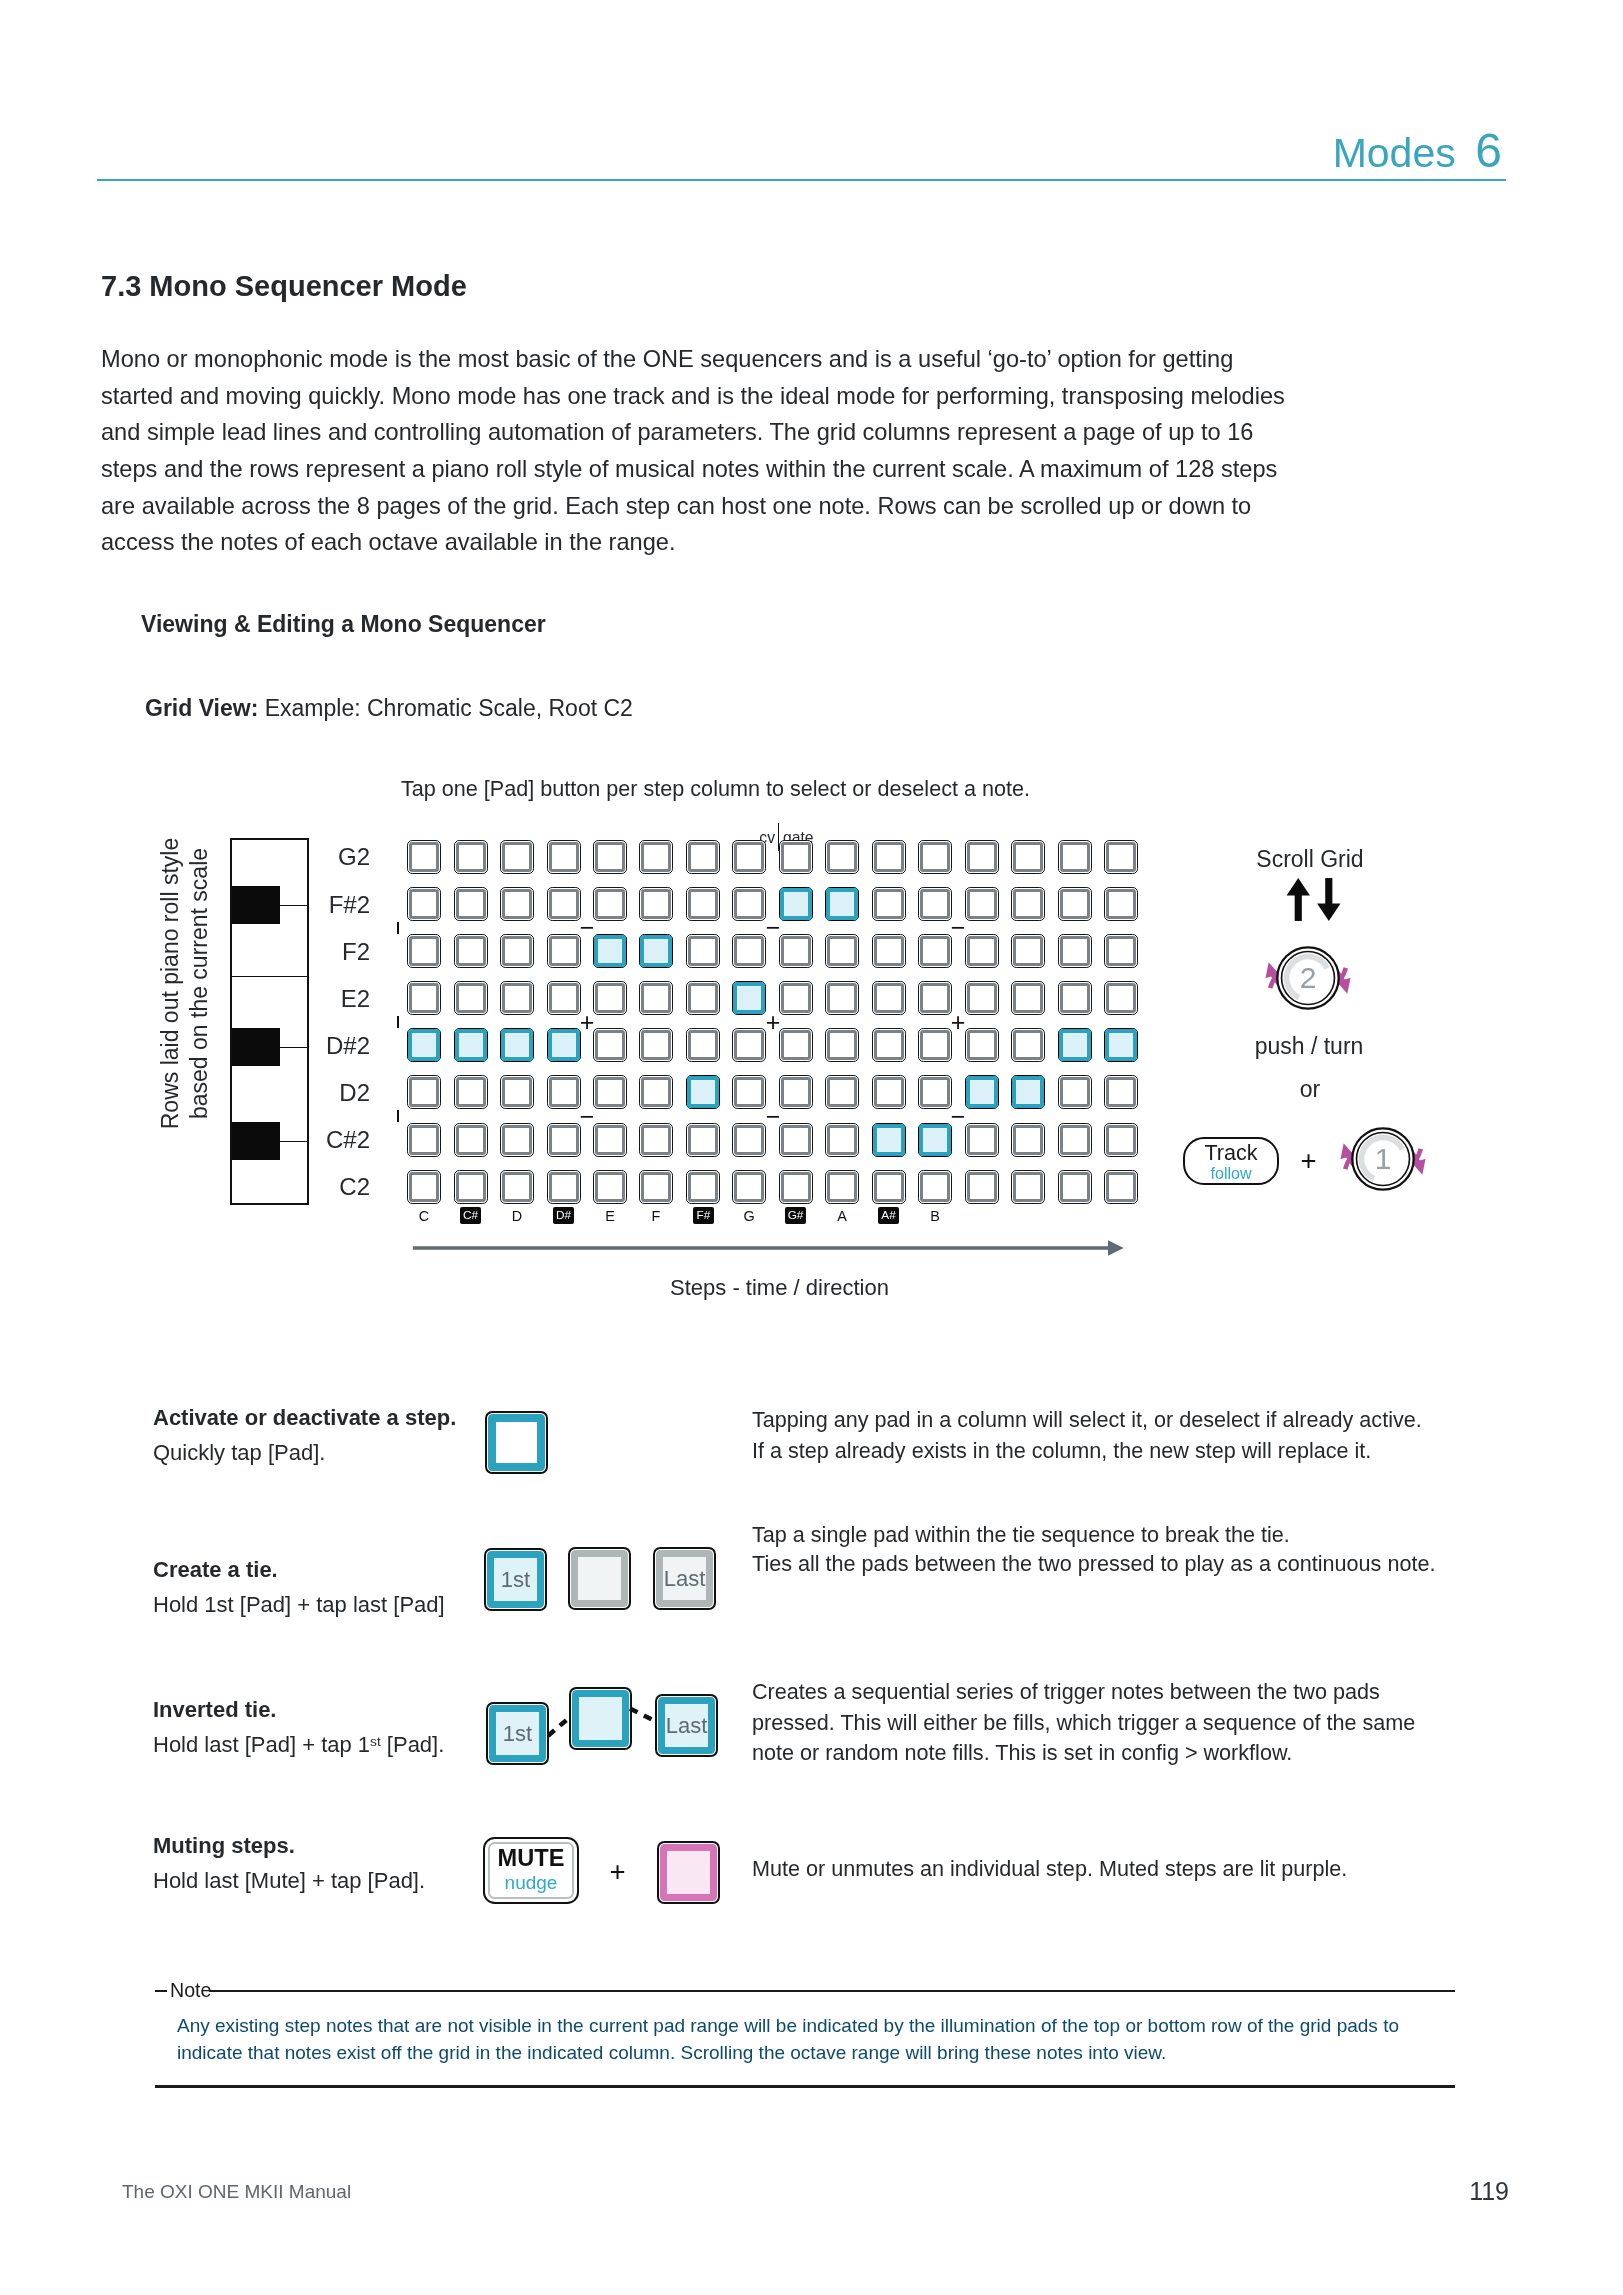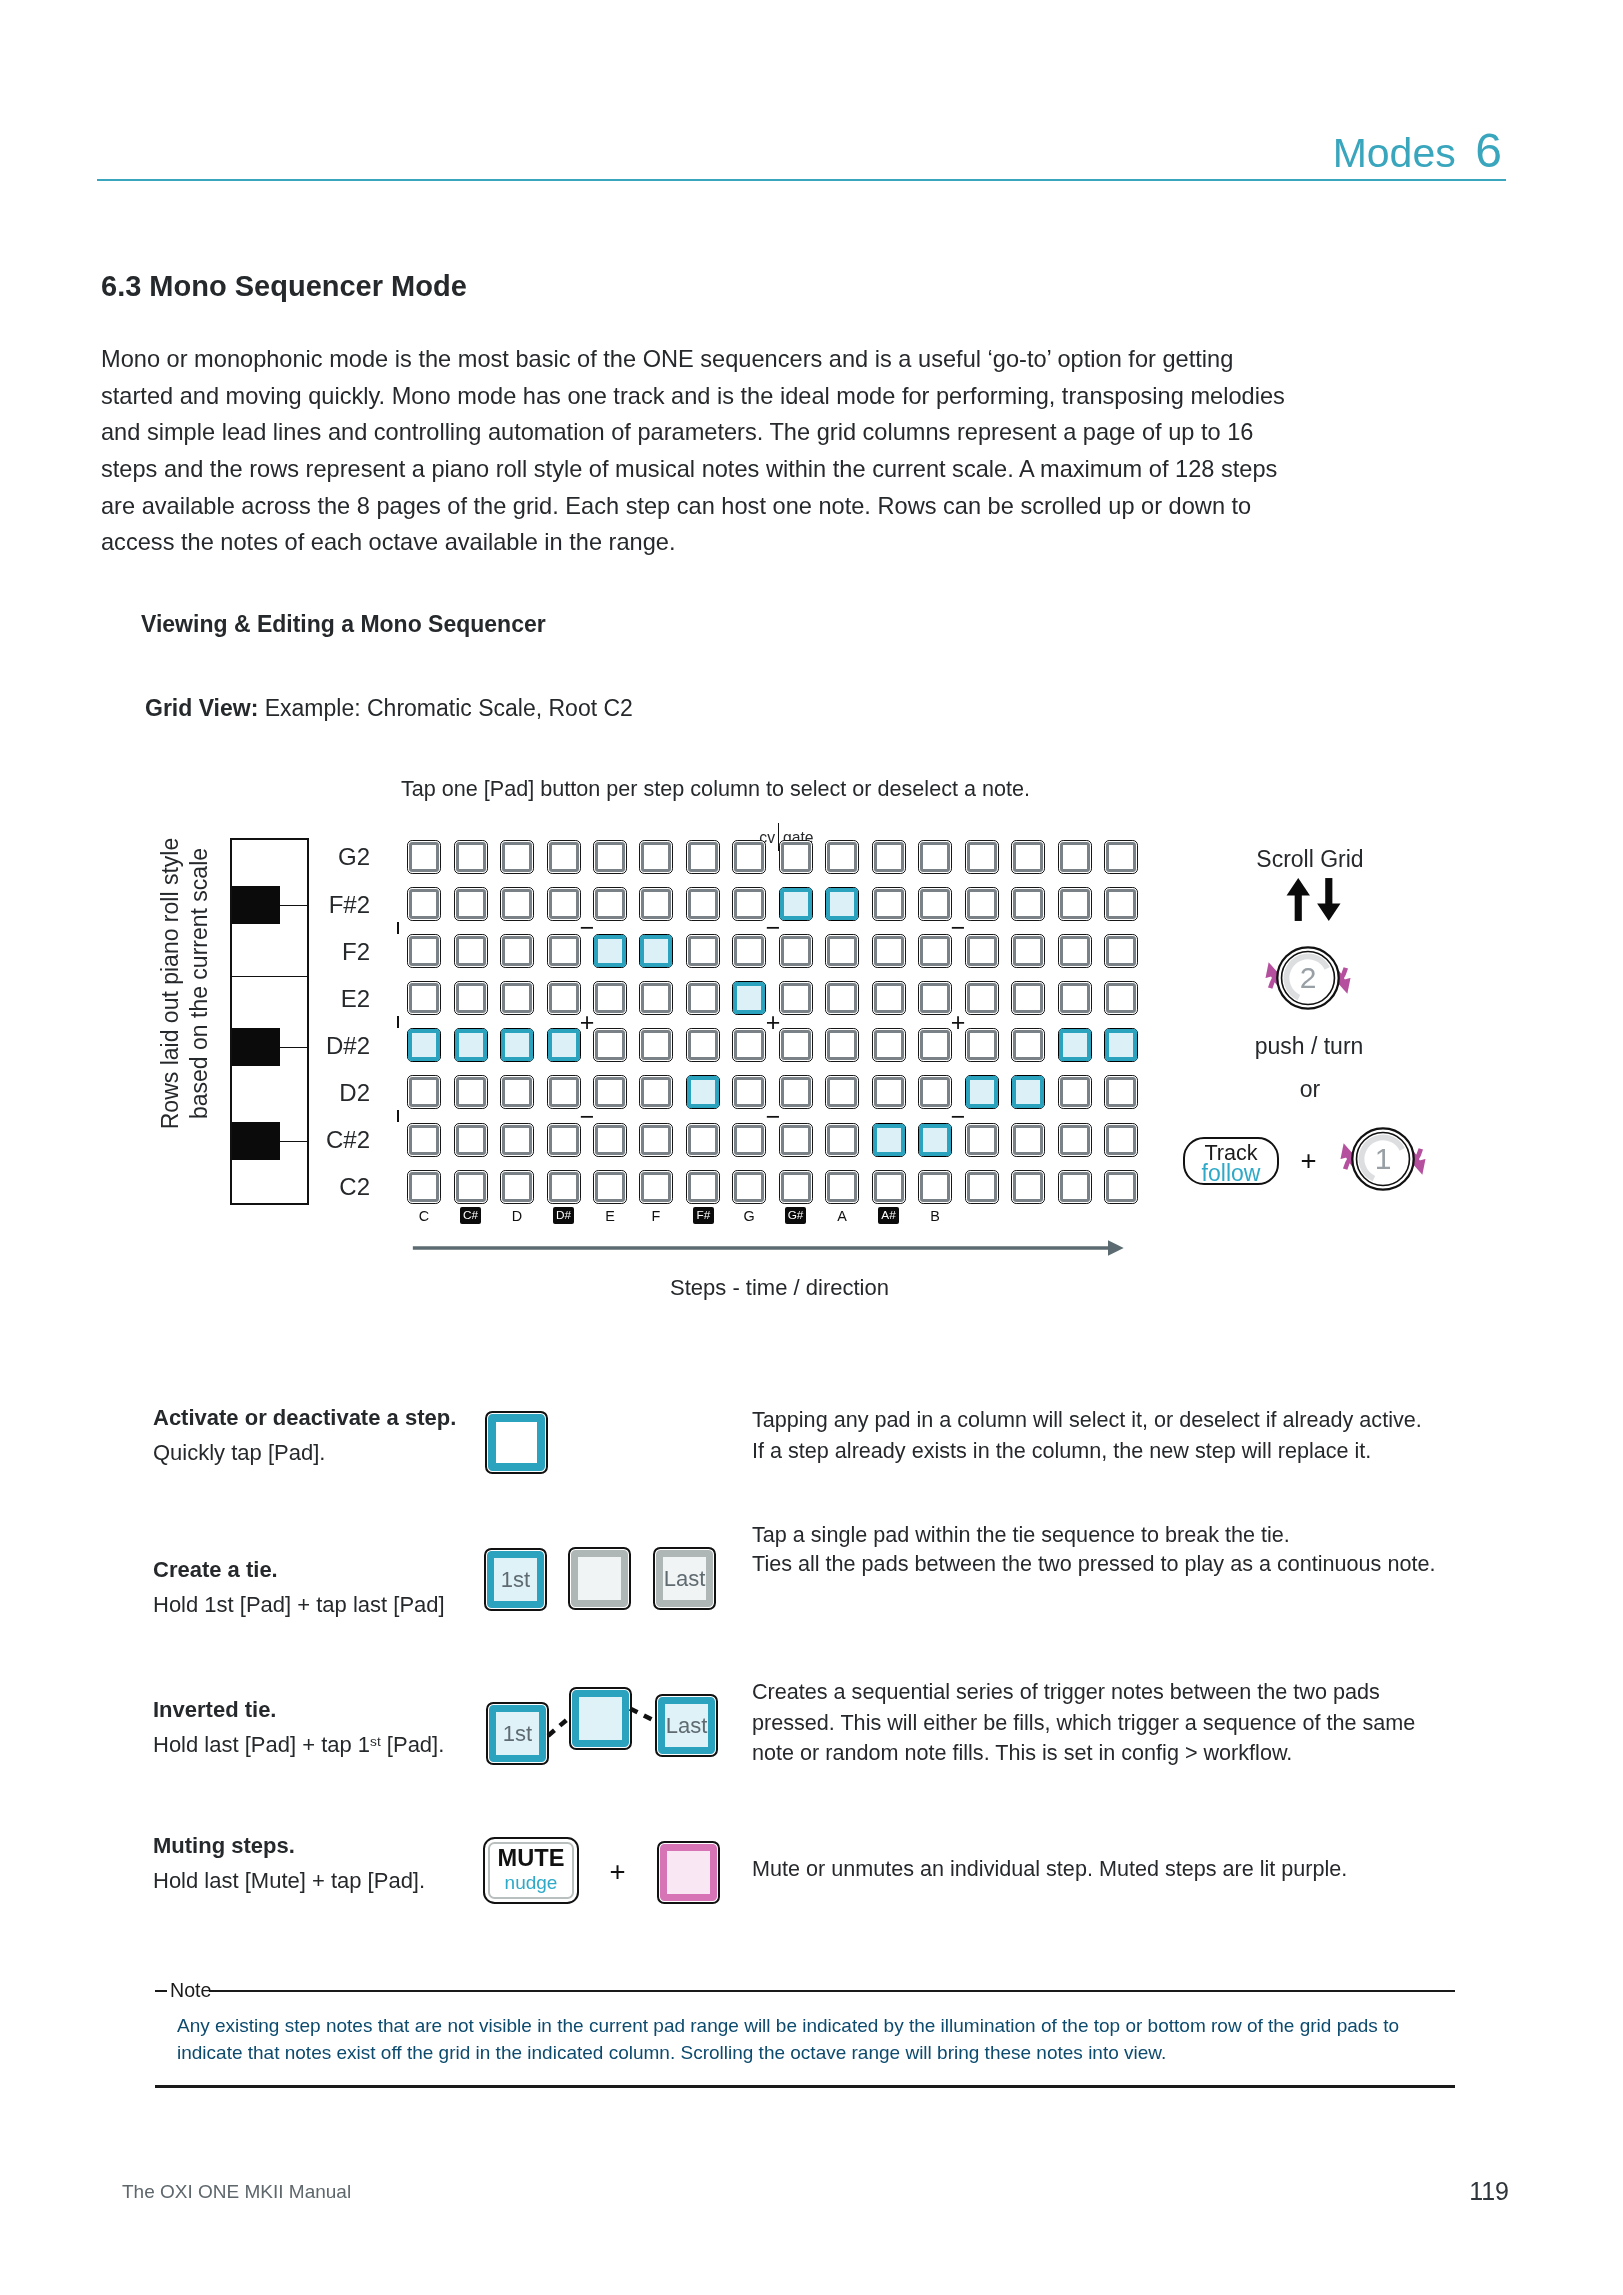--- a/index.html
+++ b/index.html
@@ -52,21 +52,21 @@
   #steps-axis-label{left:583px;top:1275px;width:393px;text-align:center;font-size:22px;}
   #pattern-caption{left:385px;top:1333px;font-size:21.6px;}
 
   
   #scroll-grid-title{left:1212px;top:846px;width:196px;text-align:center;font-size:23px;}
   #push-turn{left:1211px;top:1033px;width:196px;text-align:center;font-size:23px;}
   #or-label{left:1212px;top:1076px;width:196px;text-align:center;font-size:23px;}
   #track-btn{left:1183px;top:1137px;width:96px;height:48px;border:2.6px solid #111;border-radius:21px;
      background:#fff;box-sizing:border-box;text-align:center;}
   #track-btn .t1{font-size:21.6px;line-height:25px;margin-top:1.3px;color:#1c1c1c;}
-  #track-btn .t2{font-size:23px;line-height:17px;}
+  #track-btn .t2{font-size:16px;line-height:17px;}
   .plus-sign{position:absolute;width:39px;text-align:center;font-size:27.5px;color:#111;}
   .enc-num{font-size:46px;fill:#98A0A6;}
 
   
   .ins-title{position:absolute;left:153px;font-size:22px;font-weight:bold;}
   .ins-sub{position:absolute;left:153px;font-size:22px;}
   .ins-desc{position:absolute;left:752px;font-size:21.6px;}
   .sup{font-size:13.7px;vertical-align:6.5px;}
 
   .icon-pad{position:absolute;width:63px;height:63px;border:2px solid #111;border-radius:7.2px;
@@ -98,21 +98,21 @@
 <body>
 
 <div id="page">
 
   <div class="abs teal-text" id="chapter">
     <span class="chap-name">Modes</span>
     <span class="chap-num">6</span>
   </div>
   <div class="abs" id="header-rule"></div>
 
-  <div class="abs" id="section-title">6.3 Mono Sequencer Mode</div>
+  <div class="abs" id="section-title">7.3 Mono Sequencer Mode</div>
   <div id="intro">
       <div class="abs intro-line" style="top: 345px;">Mono or monophonic mode is the most basic of the ONE sequencers and is a useful ‘go-to’ option for getting</div>
       <div class="abs intro-line" style="top: 382px;">started and moving quickly. Mono mode has one track and is the ideal mode for performing, transposing melodies</div>
       <div class="abs intro-line" style="top: 418px;">and simple lead lines and controlling automation of parameters. The grid columns represent a page of up to 16</div>
       <div class="abs intro-line" style="top: 455px;">steps and the rows represent a piano roll style of musical notes within the current scale. A maximum of 128 steps</div>
       <div class="abs intro-line" style="top: 492px;">are available across the 8 pages of the grid. Each step can host one note. Rows can be scrolled up or down to</div>
       <div class="abs intro-line" style="top: 528px;">access the notes of each octave available in the range.</div>
     </div>
 
   <div class="abs" id="subheading">Viewing &amp; Editing a Mono Sequencer</div>

